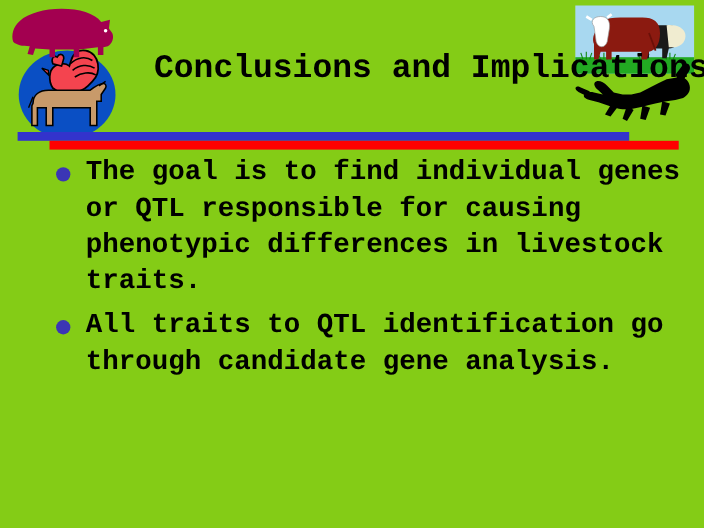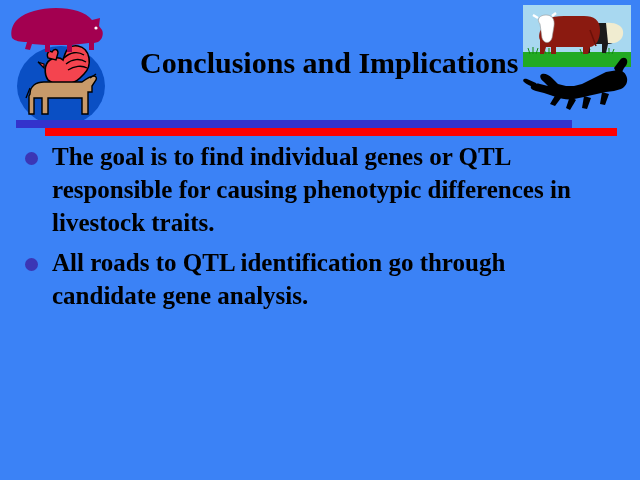--- a/index.html
+++ b/index.html
@@ -5,23 +5,23 @@
 <style>
   html, body {
     margin: 0;
     padding: 0;
     background: #ffffff;
   }
   #slide {
     position: relative;
     width: 640px;
     height: 480px;
-    background: #3b82f6;
+    background: #84cc16;
     overflow: hidden;
-    font-family: Liberation Serif, serif;
+    font-family: Liberation Mono, monospace;
   }
 
   
   #logo-left {
     position: absolute;
     left: 4px;
     top: 2px;
     width: 112px;
     height: 124px;
   }
@@ -65,21 +65,21 @@
     left: 45px;
     top: 128px;
     width: 572px;
     height: 8px;
     background: #ff0000;
   }
 
   
   #body {
     position: absolute;
-    left: 18px;
+    left: 44px;
     top: 140px;
     width: 596px;
   }
   .bullet-item {
     position: relative;
     padding-left: 34px;
     margin-bottom: 7px;
     font-size: 25px;
     font-weight: bold;
     line-height: 33px;
@@ -192,18 +192,18 @@
 
   <div id="body">
 
     <div class="bullet-item">
       <span class="bullet-marker"></span>
       <span class="bullet-text">The goal is to find individual genes or QTL responsible for causing phenotypic differences in livestock traits.</span>
     </div>
 
     <div class="bullet-item">
       <span class="bullet-marker"></span>
-      <span class="bullet-text">All roads to QTL identification go through candidate gene analysis.</span>
+      <span class="bullet-text">All traits to QTL identification go through candidate gene analysis.</span>
     </div>
 
 
   </div>
 </div>
 
 </body></html>

